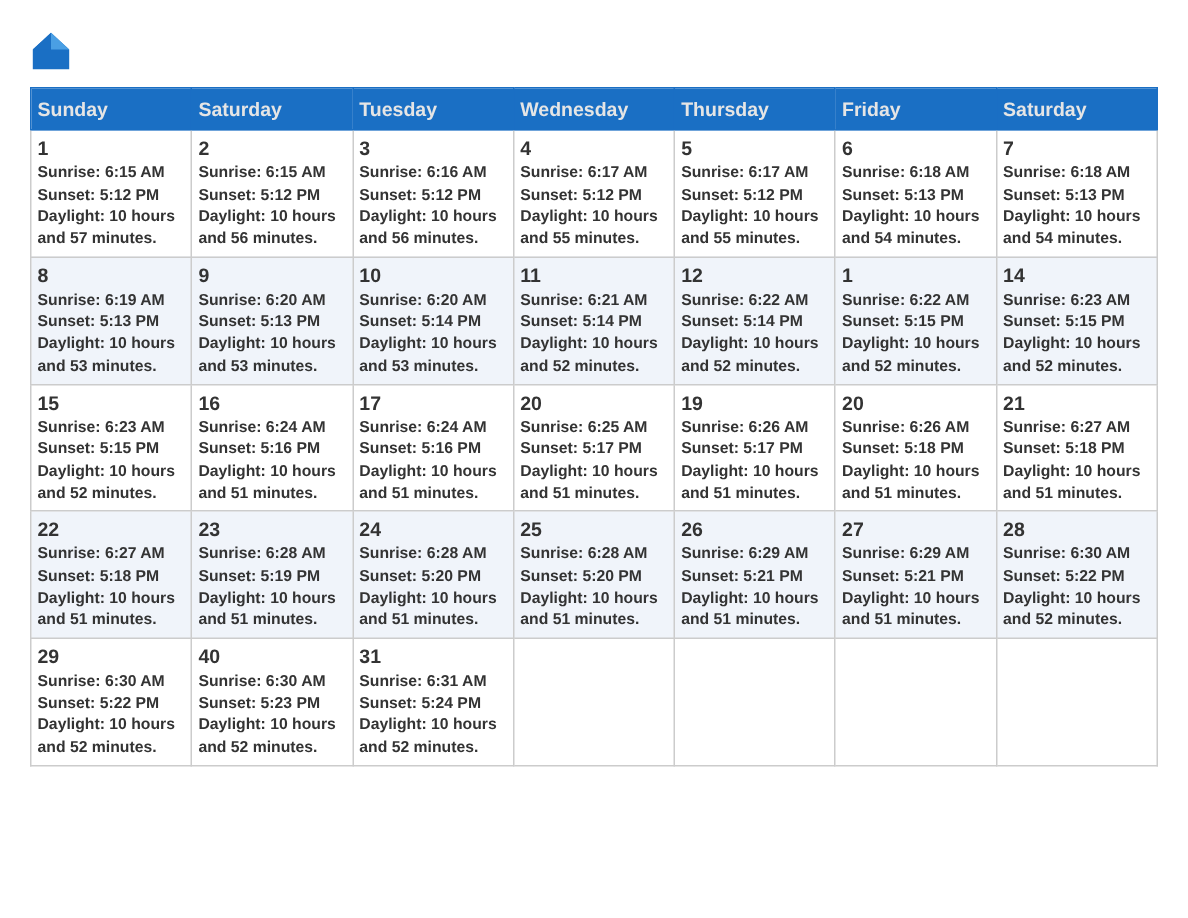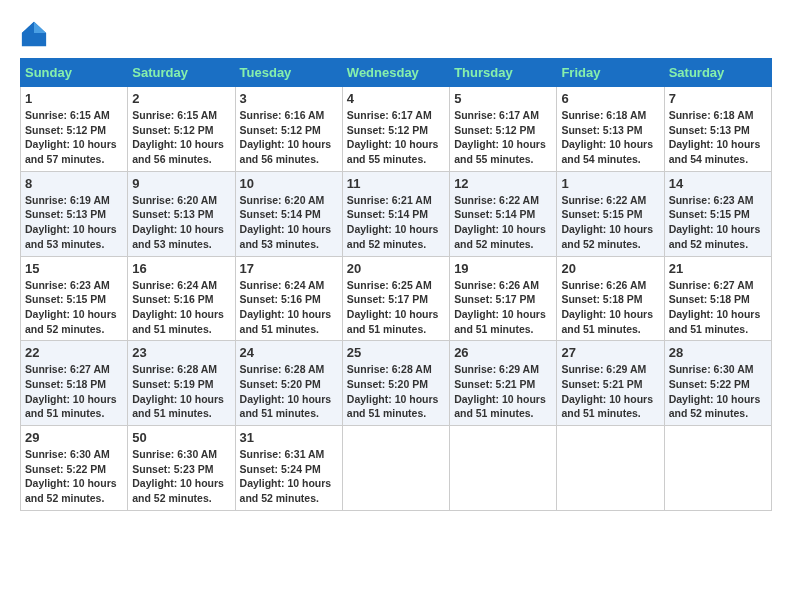--- a/index.html
+++ b/index.html
@@ -53,21 +53,21 @@
       color: #555;
       margin-top: 2px;
     }
     .calendar {
       width: 100%;
       border-collapse: collapse;
       font-size: 11px;
     }
     .calendar th {
       background: #1a6fc4;
-      color: #86efac;
+      color: #e5e5e5;
       padding: 6px 4px;
       text-align: left;
       font-size: 13px;
       font-weight: bold;
       border: 1px solid #1a6fc4;
     }
     .calendar td {
       border: 1px solid #ccc;
       vertical-align: top;
       padding: 4px;
@@ -248,21 +248,21 @@
           <span class="day-number">28</span>
           <div class="day-info">Sunrise: 6:30 AM<br>Sunset: 5:22 PM<br>Daylight: 10 hours and 52 minutes.</div>
         </td>
       </tr>
       <tr>
         <td>
           <span class="day-number">29</span>
           <div class="day-info">Sunrise: 6:30 AM<br>Sunset: 5:22 PM<br>Daylight: 10 hours and 52 minutes.</div>
         </td>
         <td>
-          <span class="day-number">50</span>
+          <span class="day-number">40</span>
           <div class="day-info">Sunrise: 6:30 AM<br>Sunset: 5:23 PM<br>Daylight: 10 hours and 52 minutes.</div>
         </td>
         <td>
           <span class="day-number">31</span>
           <div class="day-info">Sunrise: 6:31 AM<br>Sunset: 5:24 PM<br>Daylight: 10 hours and 52 minutes.</div>
         </td>
         <td class="empty-cell"></td>
         <td class="empty-cell"></td>
         <td class="empty-cell"></td>
         <td class="empty-cell"></td>

